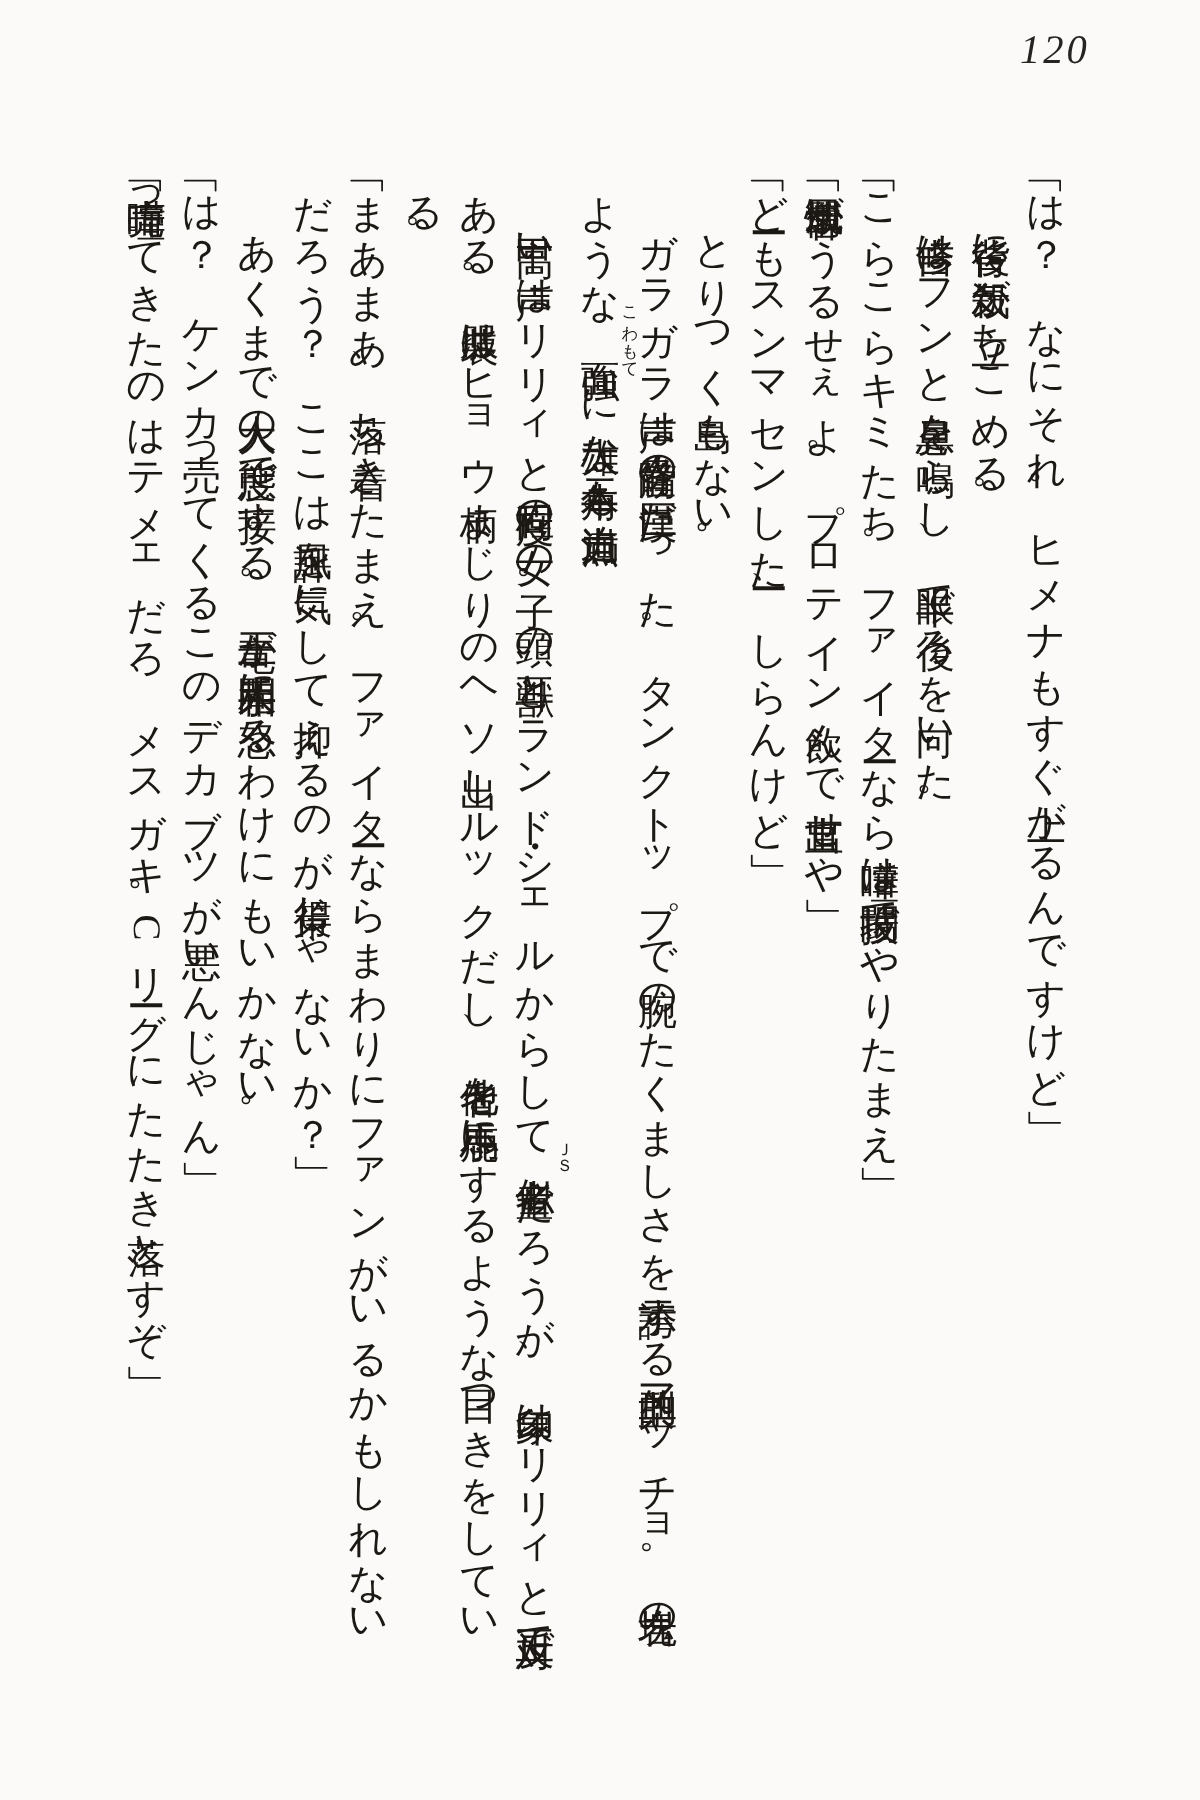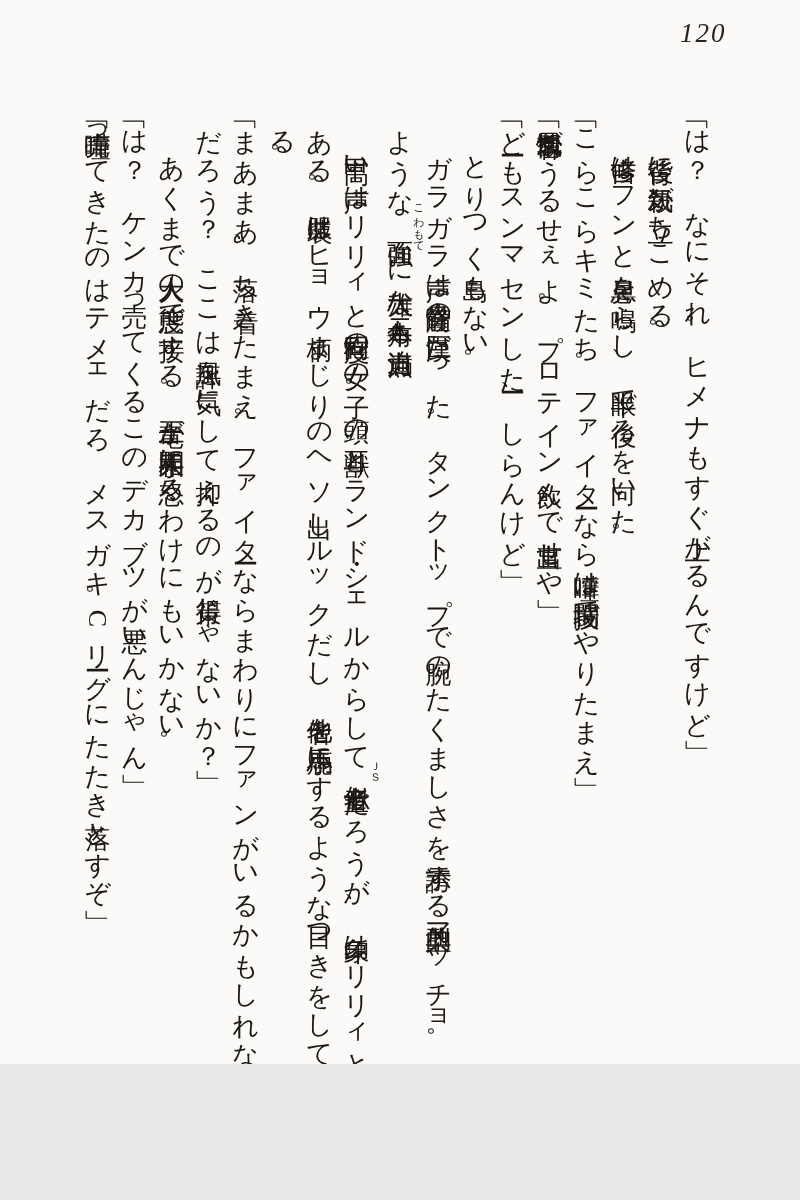--- a/index.html
+++ b/index.html
@@ -3,21 +3,21 @@
 <meta charset="utf-8">
 <style>
   html, body {
     margin: 0;
     padding: 0;
     background: #e8e8e8;
   }
   .page {
     position: relative;
     width: 800px;
-    height: 1064px;
+    height: 1200px;
     background: #fbfaf8;
     font-family: "Liberation Serif", "DejaVu Serif", serif;
     color: #1c1915;
     overflow: hidden;
   }
   .page-number {
     position: absolute;
     top: 18px;
     left: 680px;
     font-size: 27px;

